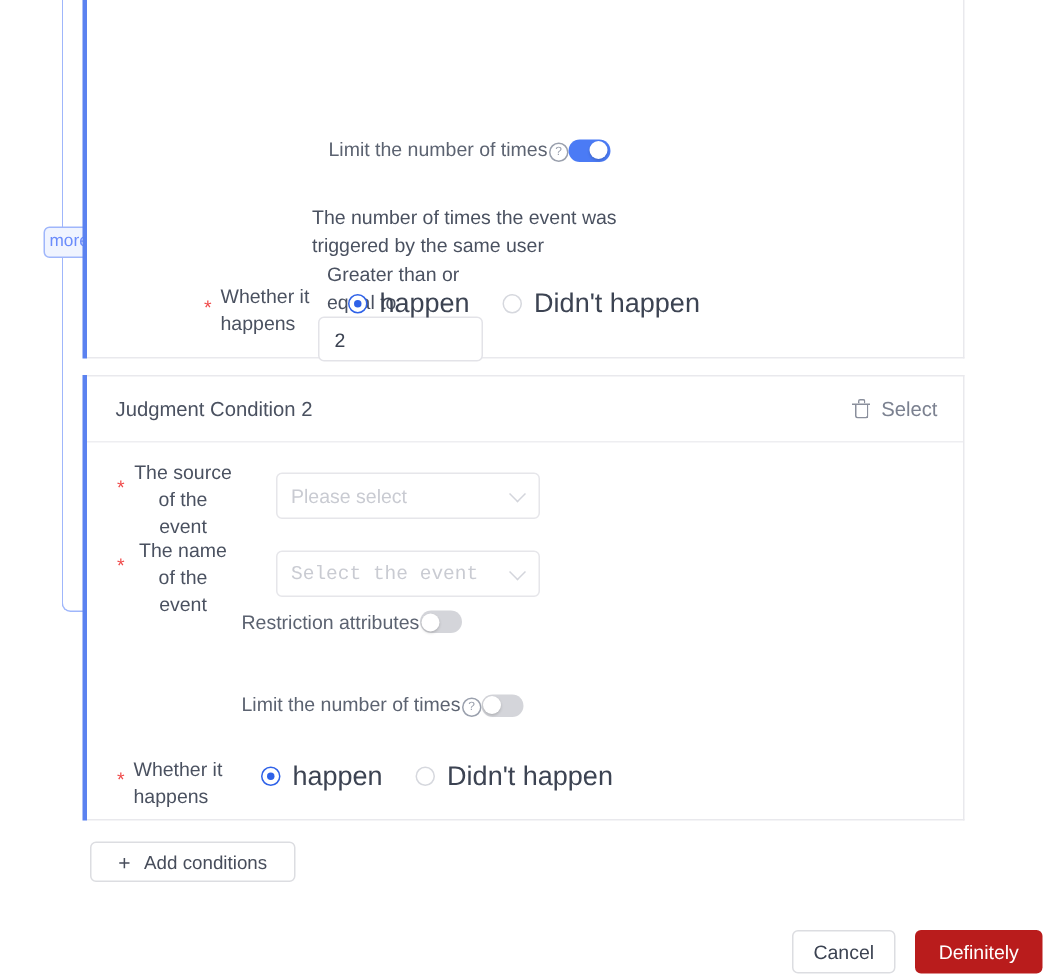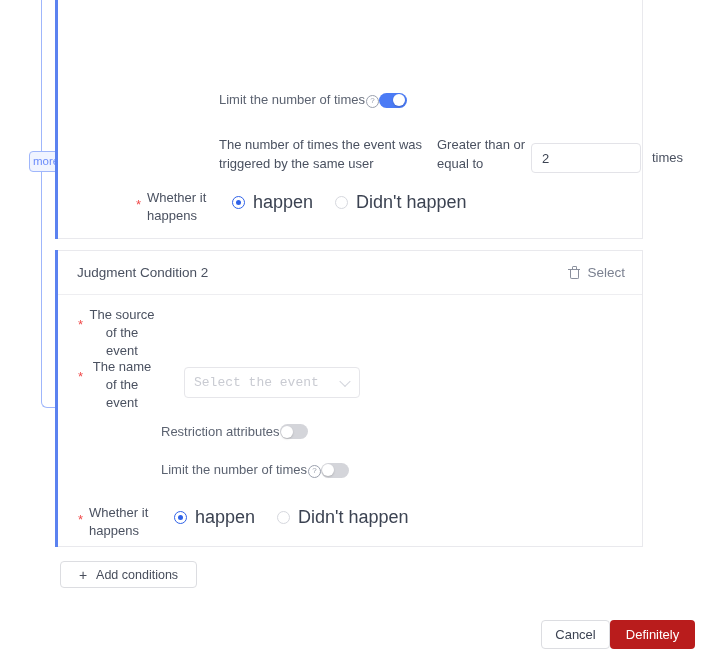--- a/index.html
+++ b/index.html
@@ -294,20 +294,21 @@
     cursor: pointer;
   }
   .plus-sign { font-size: 14px; color: #474d5b; line-height: 1; }
 
   .footer-actions {
     position: absolute;
     right: 8px;
     top: 620px;
     display: flex;
     align-items: center;
+    gap: 13px;
   }
   .btn-cancel {
     width: 69px;
     height: 29px;
     border: 1px solid #dcdde1;
     border-radius: 4px;
     background: #fff;
     color: #3c4352;
     font-size: 13px;
     display: flex;
@@ -339,21 +340,21 @@
 
 <div class="panel" id="panel-1">
 
   <div class="toggle-row" style="left:161px; top:232px;">
     <span class="toggle-label"><span>Limit the number of times</span><span class="help-icon">?</span></span>
     <span class="switch on">
         <span class="knob"></span>
       </span>
   </div>
 
-  <div class="form-row" style="left:161px; top:275px; align-items:flex-end;">
+  <div class="form-row" style="left:150px; top:275px; align-items:flex-start;flex-direction:column;">
     <div style="width:208px; font-size:13px; color:#4a5160; line-height:19px;">The number of times the event was triggered by the same user</div>
     <div style="width:90px; margin-left:10px; font-size:13px; color:#4a5160; line-height:19px;">Greater than or equal to</div>
     <div class="input-box" style="margin-left:4px;">
       <span>2</span>
     </div>
     <div style="margin-left:11px; font-size:13px; color:#4a5160; line-height:30px;">times</div>
   </div>
 
   <div class="form-row" style="left:78px; top:325px;">
     <span class="req-star" style="padding-top:10px;">*</span>
@@ -379,32 +380,36 @@
       <span class="trash-icon">
           <span class="trash-lid"></span>
         </span>
       <span>Select</span>
     </span>
   </div>
 
   <div class="form-row" style="left:20px; top:53px;">
     <span class="req-star">*</span>
     <span class="field-label two-line">The source of the event</span>
+    <div class="select-box" style="margin-left:29px; margin-top:11px;">
+      <span>Please select</span>
+      <span class="chev"></span>
+    </div>
   </div>
 
   <div class="form-row" style="left:20px; top:105px;">
     <span class="req-star">*</span>
     <span class="field-label two-line">The name of the event</span>
     <div class="select-box" style="margin-left:29px; margin-top:11px;font-family:Liberation Mono, monospace;">
       <span>Select the event</span>
       <span class="chev"></span>
     </div>
   </div>
 
-  <div class="toggle-row" style="left:103px; top:173px;justify-content:center;">
+  <div class="toggle-row" style="left:103px; top:156px;justify-content:center;">
     <span class="toggle-label">Restriction attributes</span>
     <span class="switch">
         <span class="knob"></span>
       </span>
   </div>
 
   <div class="toggle-row" style="left:103px; top:211px;">
     <span class="toggle-label"><span>Limit the number of times</span><span class="help-icon">?</span></span>
     <span class="switch">
         <span class="knob"></span>

